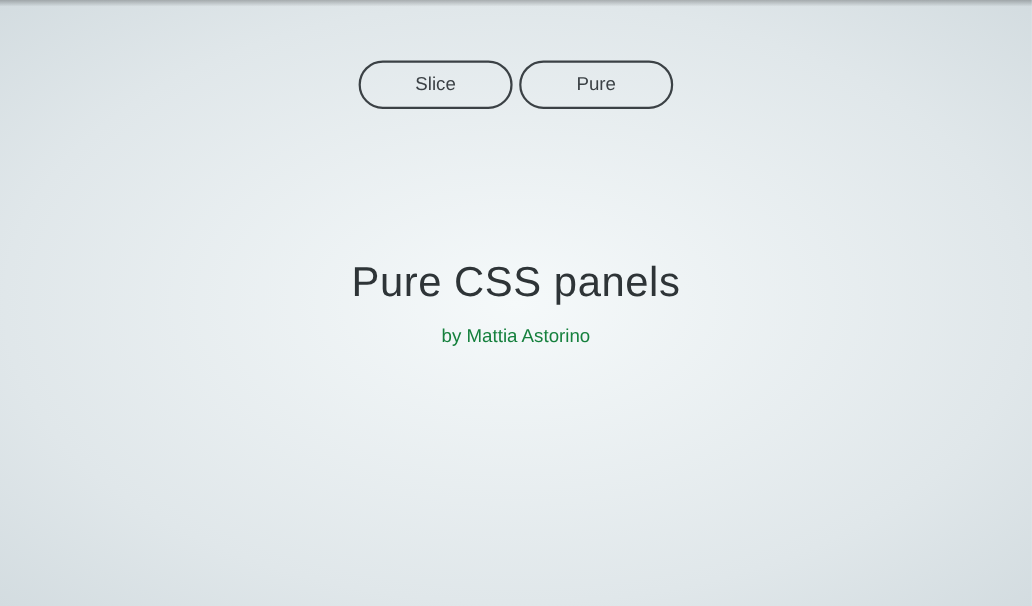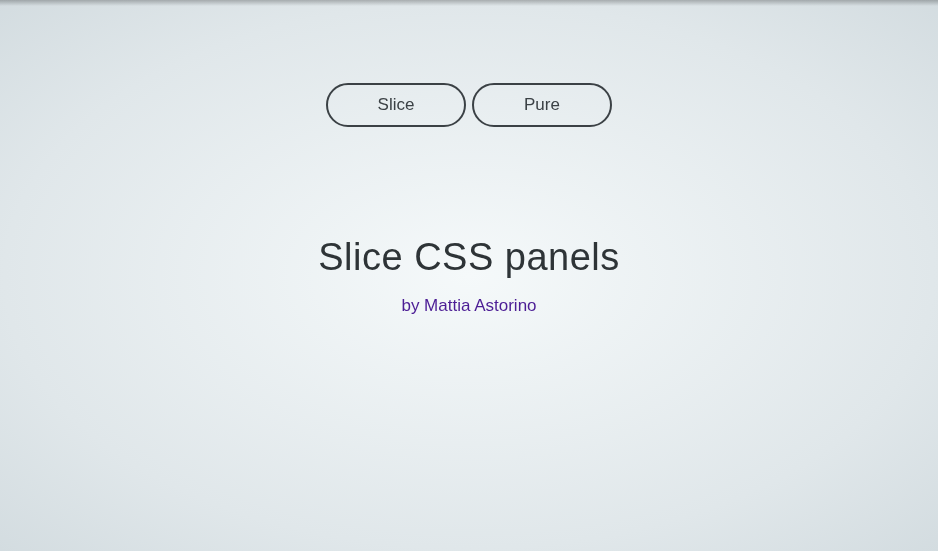--- a/index.html
+++ b/index.html
@@ -48,51 +48,50 @@
       border-radius: 22px;
       background: transparent;
       color: #3b4145;
       font-size: 17px;
       font-family: inherit;
       font-weight: 400;
       cursor: pointer;
       display: flex;
       align-items: center;
       justify-content: center;
-      margin-top: 28px;
     }
     
     .center-content {
       position: absolute;
       top: 50%;
       left: 50%;
       transform: translate(-50%, -50%);
       text-align: center;
     }
     
     .title {
       font-size: 38px;
       font-weight: 300;
       color: #2e3437;
       letter-spacing: 0.5px;
     }
     
     .subtitle {
       font-size: 17px;
       font-weight: 400;
-      color: #4c1d95;
+      color: #15803d;
       margin-top: 17px;
     }
   </style>
 </head>
 <body>
 
 <div class="top-shadow"></div>
 
 <div class="button-row">
   <button class="pill-button">Slice</button>
   <button class="pill-button">Pure</button>
 </div>
 
 <div class="center-content">
-  <h1 class="title">Slice CSS panels</h1>
+  <h1 class="title">Pure CSS panels</h1>
   <p class="subtitle">by Mattia Astorino</p>
 </div>
 
 </body></html>

